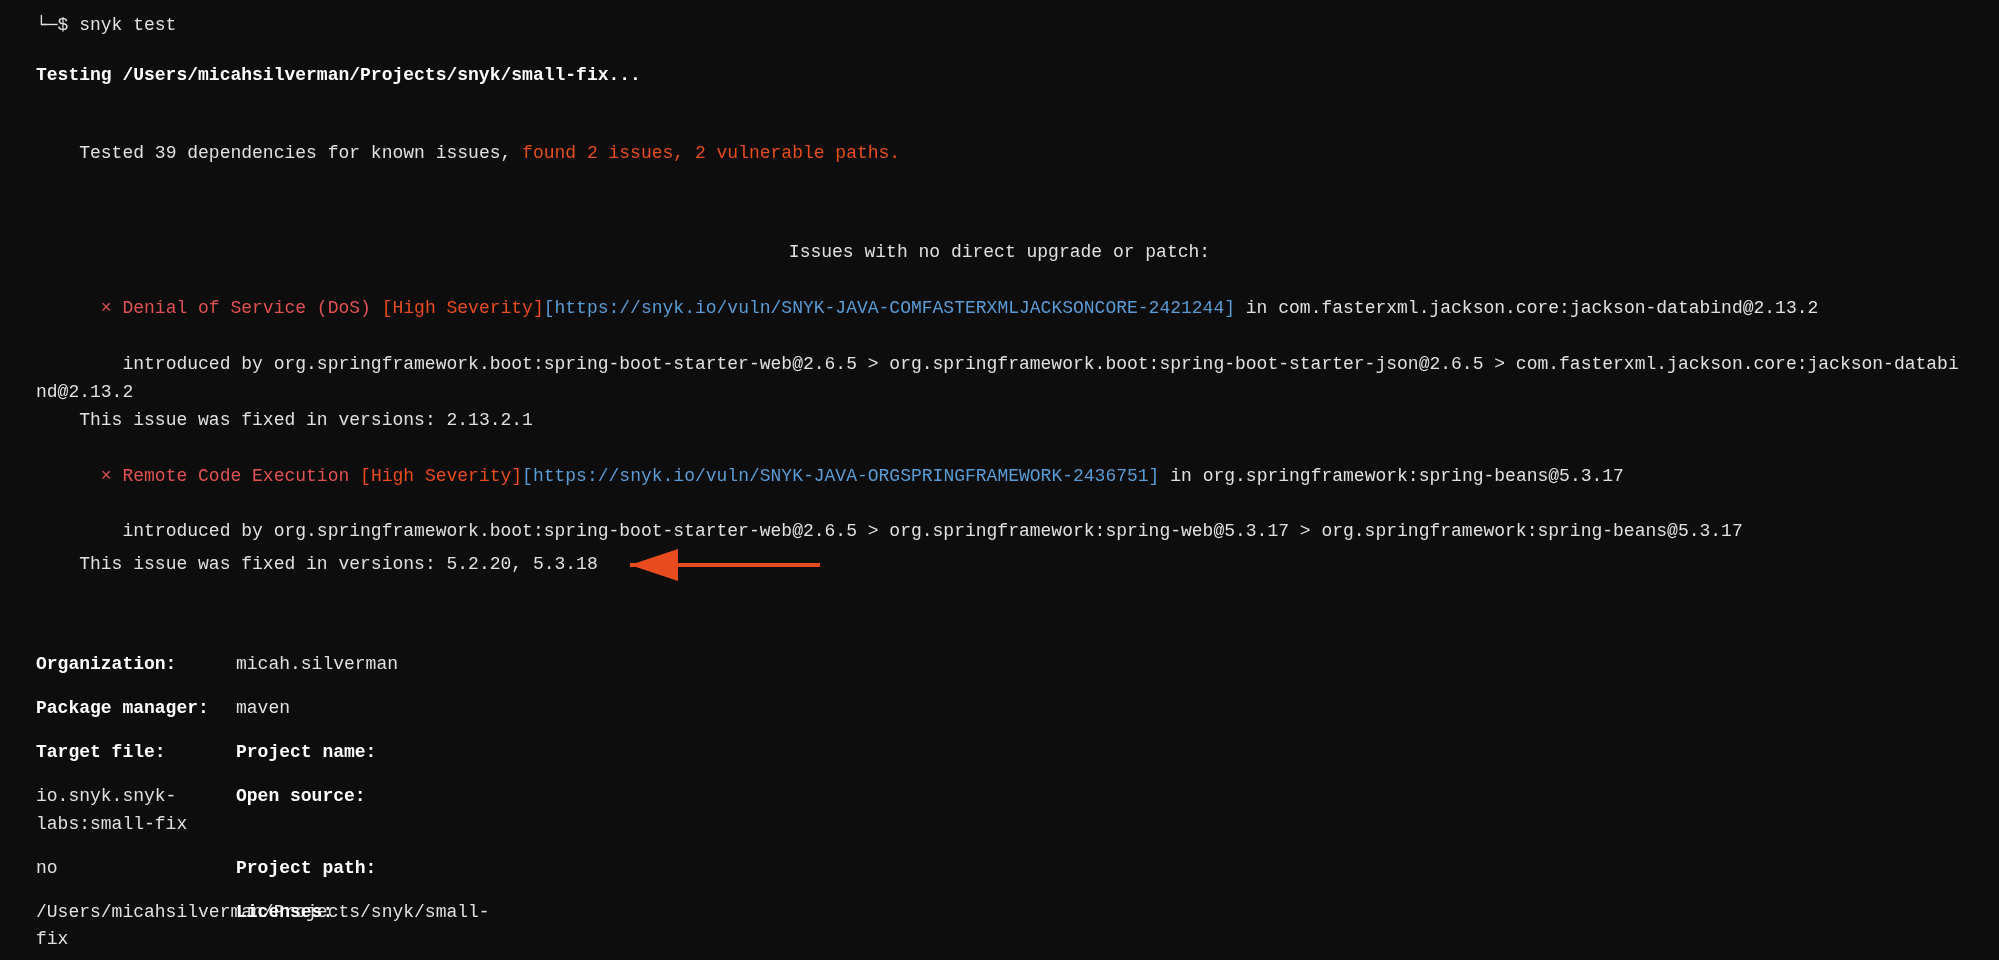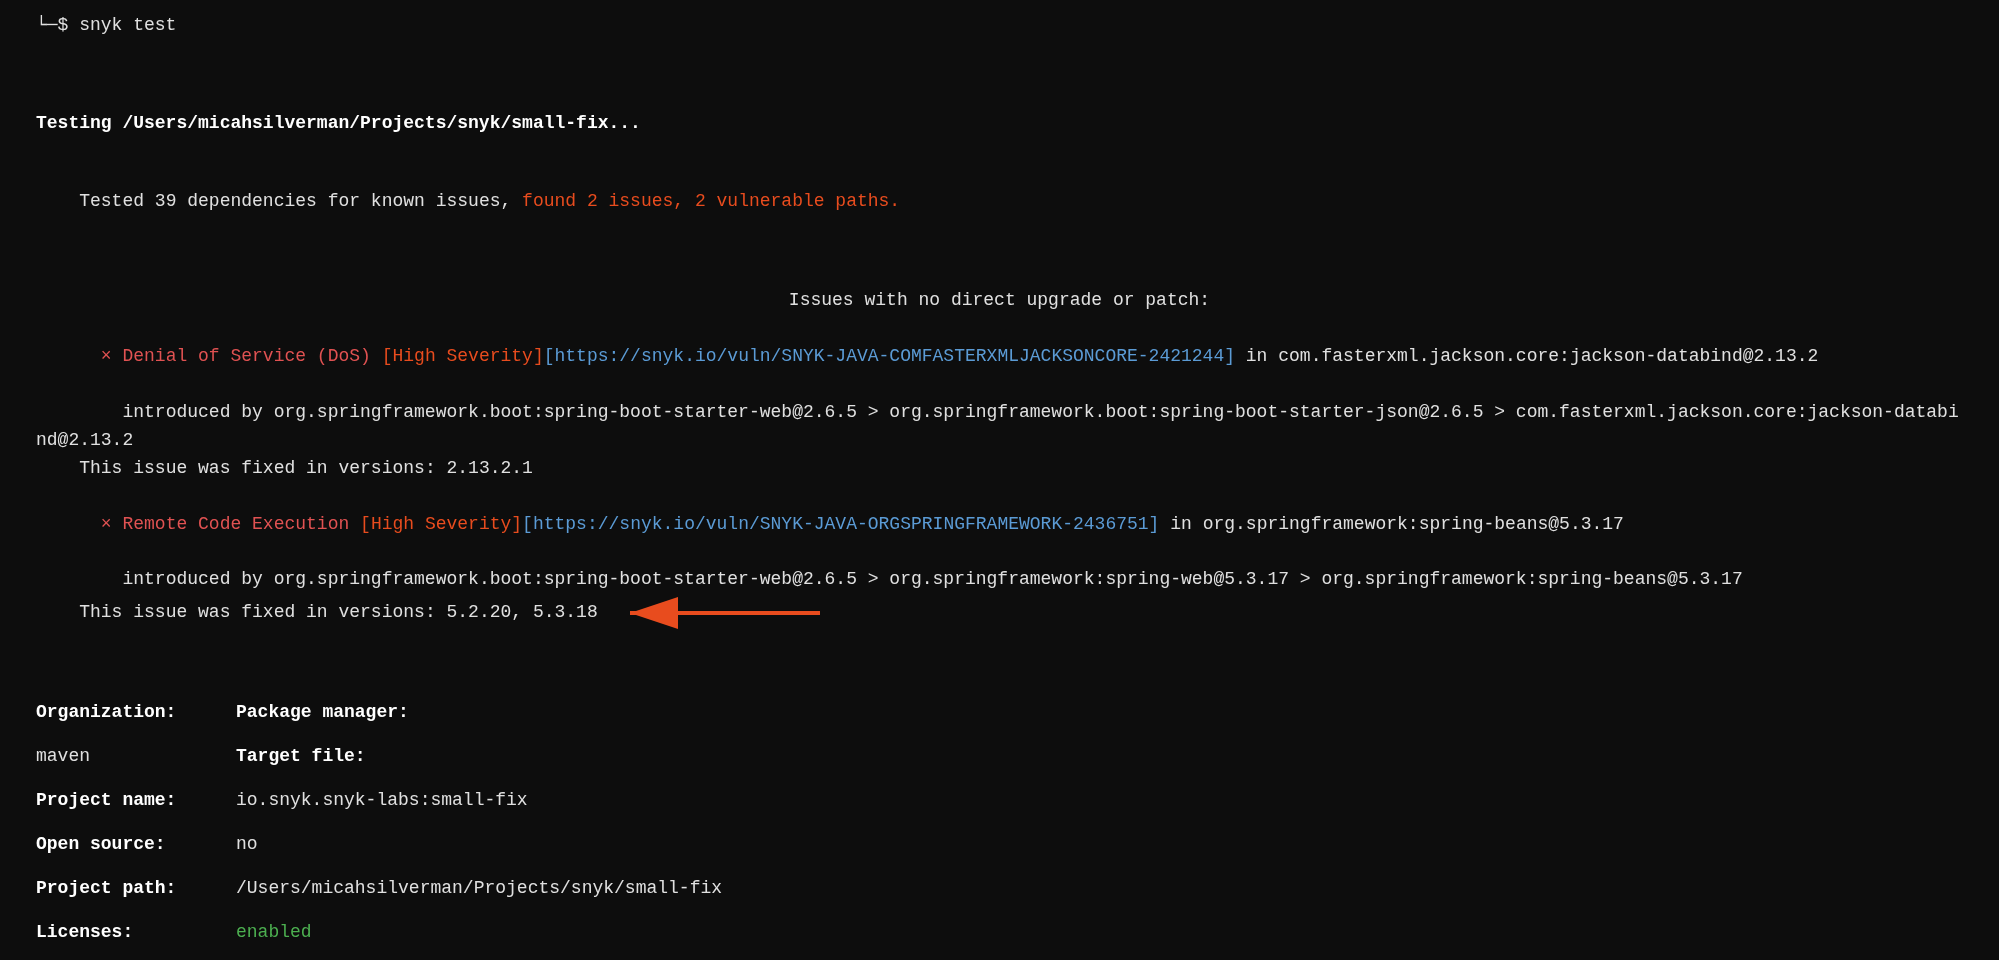--- a/index.html
+++ b/index.html
@@ -13,21 +13,21 @@
       overflow: hidden;
     }
     .terminal {
       padding: 12px 36px;
       line-height: 1.55;
     }
     .line { display: block; white-space: pre-wrap; word-break: break-all; }
     .bold { font-weight: normal; text-align: center; }
     .red { color: #e05252; }
     .orange-red { color: #e84c1e; }
-    .white-bold { color: #ffffff; font-weight: bold; margin-top: 48px; }
+    .white-bold { color: #ffffff; font-weight: bold; }
     .blue-link { color: #5b9bd5; }
     .prompt-line { color: #e0e0e0; }
     .section-gap { display: block; height: 22px; }
     .arrow-svg {
       margin-left: 12px;
       flex-shrink: 0;
     }
     .info-table {
       margin-top: 23px;
       display: grid;
@@ -90,20 +90,21 @@
 
       <line x1="210" y1="19" x2="20" y2="19" stroke="#e84c1e" stroke-width="4" marker-end="url(#arrowhead)"></line>
     </svg>
   </span>
 
   <span class="section-gap"></span>
   <span class="section-gap"></span>
 
   <div class="info-table">
     <span class="info-label">Organization:</span>
+    <span class="info-value">micah.silverman</span>
 
     <span class="info-label">Package manager:</span>
     <span class="info-value">maven</span>
 
     <span class="info-label">Target file:</span>
 
     <span class="info-label">Project name:</span>
     <span class="info-value">io.snyk.snyk-labs:small-fix</span>
 
     <span class="info-label">Open source:</span>

